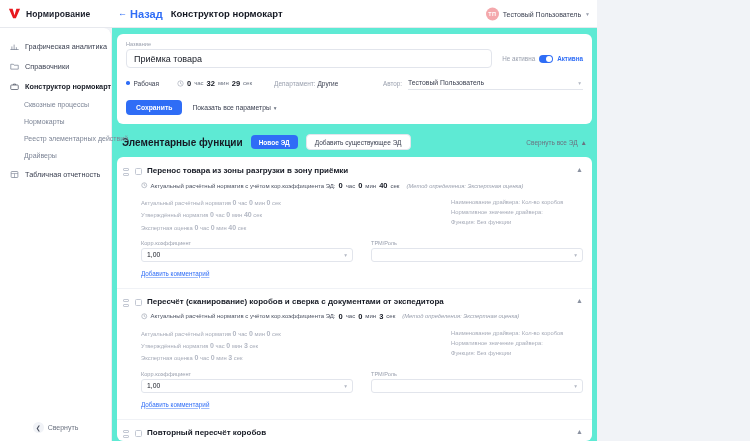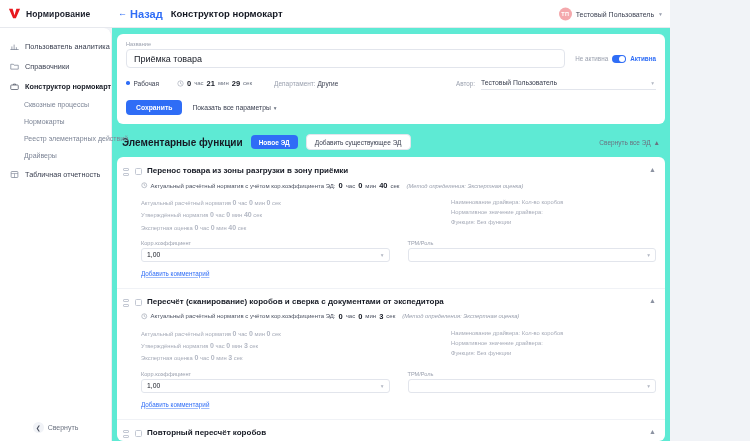--- a/index.html
+++ b/index.html
@@ -2,21 +2,21 @@
 <html><head>
 <meta charset="utf-8">
 <style>
   * { box-sizing: border-box; margin: 0; padding: 0; }
   html, body {
     width: 750px; height: 441px;
     font-family: "Liberation Sans", sans-serif;
     background: #f1f3f7;
     overflow: hidden;
   }
-  .app { width: 670px; height: 441px; position: relative; display: flex; flex-direction: column; }
+  .app { width: 597px; height: 441px; position: relative; display: flex; flex-direction: column; }
 
   
   .topbar {
     height: 28px; background: #ffffff; display: flex; align-items: center;
     border-bottom: 1px solid #e7e9ee; flex: 0 0 28px; position: relative;
   }
   .brand { display: flex; align-items: center; gap: 5px; padding-left: 8px; width: 112px; }
   .logo-v { width: 13px; height: 13px; position: relative; }
   .logo-v svg { display: block; }
   .brand-name { font-size: 8.5px; font-weight: 700; color: #1b1f2b; letter-spacing: .1px; }
@@ -170,21 +170,21 @@
 
   <div class="body">
 
     <div class="sidebar">
       <div class="nav-item">
         <span class="nav-ico">
           <svg viewBox="0 0 12 12" width="9" height="9">
               <path d="M1 10 H11 M2.5 10 V6.5 M5.5 10 V4 M8.5 10 V7.5" stroke="#7d8596" stroke-width="1" fill="none" stroke-linecap="round"></path>
             </svg>
         </span>
-        <span>Пользователь аналитика</span>
+        <span>Графическая аналитика</span>
       </div>
       <div class="nav-item">
         <span class="nav-ico">
           <svg viewBox="0 0 12 12" width="9" height="9">
               <path d="M1 3 H4.5 L5.5 4.3 H11 V9.5 H1 Z" stroke="#7d8596" stroke-width="1" fill="none" stroke-linejoin="round"></path>
             </svg>
         </span>
         <span>Справочники</span>
       </div>
       <div class="nav-item active">
@@ -235,21 +235,21 @@
           <span class="status-text">Рабочая</span>
           <span class="time-block">
             <span class="clock-ico">
               <svg viewBox="0 0 12 12" width="7" height="7">
                   <circle cx="6" cy="6" r="4.6" stroke="#9aa0ae" stroke-width="1" fill="none"></circle>
                   <path d="M6 3.6 V6 L7.7 7" stroke="#9aa0ae" stroke-width="1" fill="none" stroke-linecap="round"></path>
                 </svg>
             </span>
             <span class="tnum">0</span>
             <span class="tunit">час</span>
-            <span class="tnum">21</span>
+            <span class="tnum">32</span>
             <span class="tunit">мин</span>
             <span class="tnum">29</span>
             <span class="tunit">сек</span>
           </span>
           <span class="dept">
             <span class="dept-label">Департамент:</span>
             <span class="dept-val">Другие</span>
           </span>
           <span class="author-wrap">
             <span class="author-label">Автор:</span>

